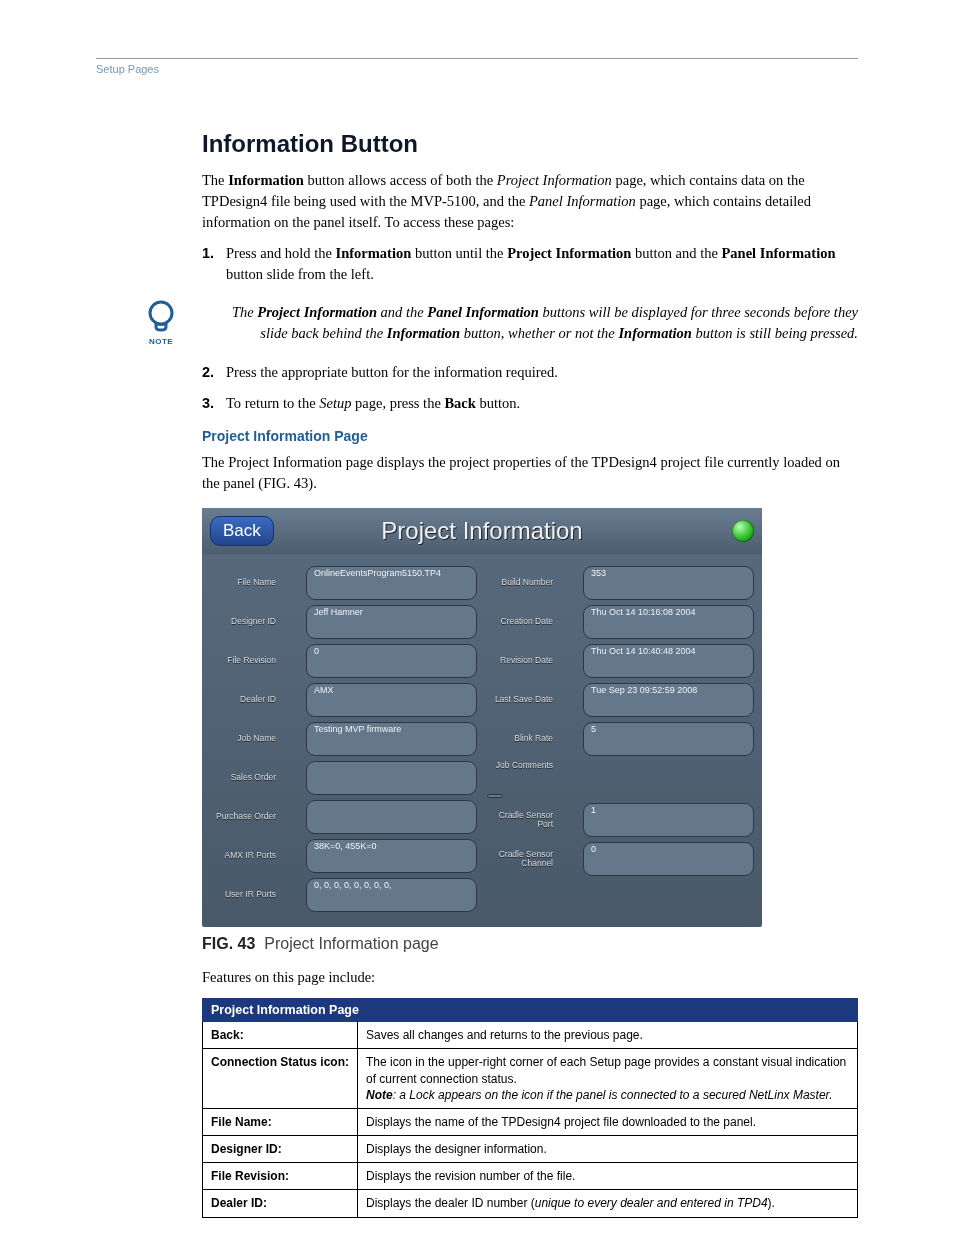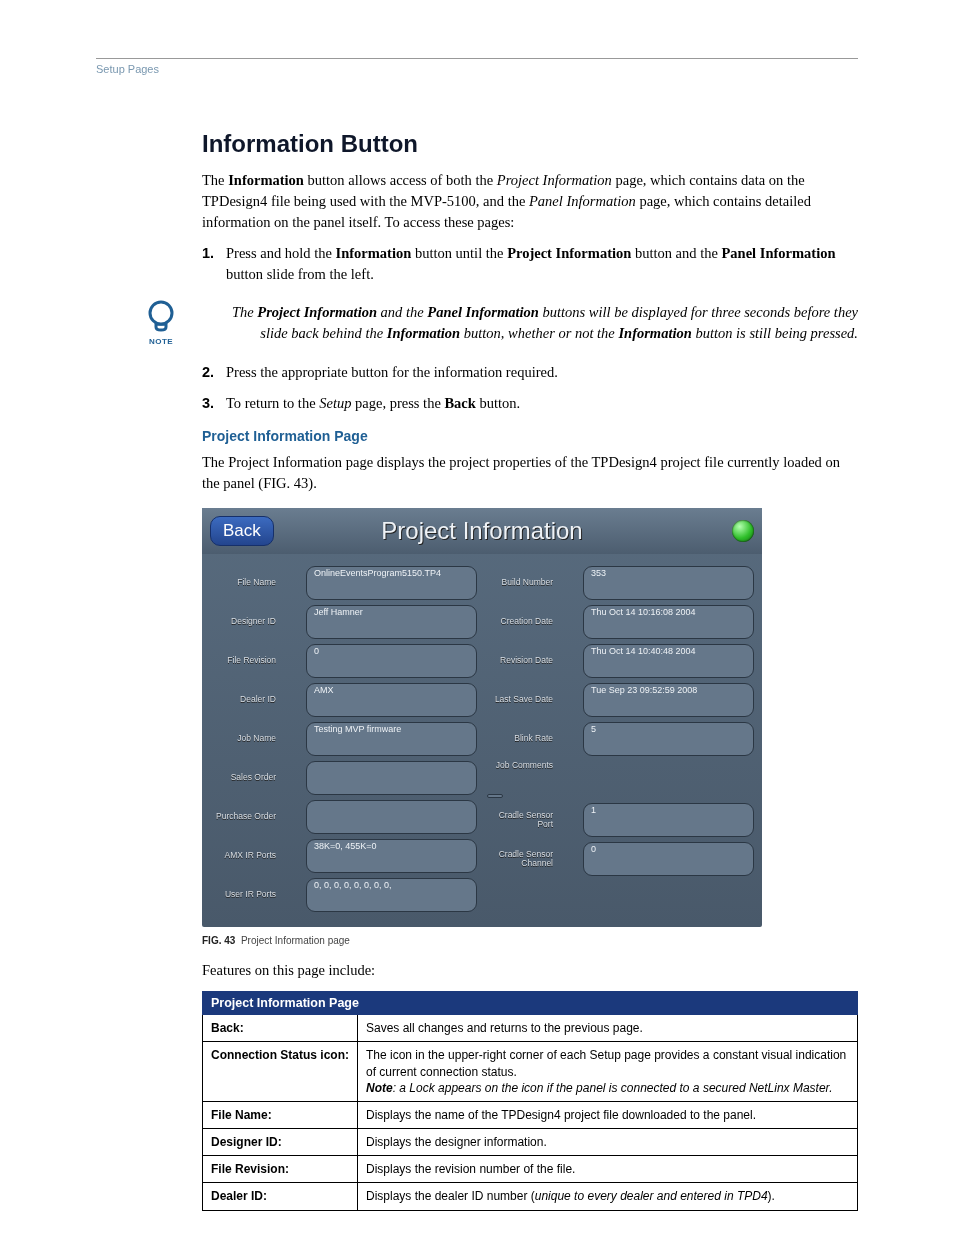--- a/index.html
+++ b/index.html
@@ -161,21 +161,21 @@
     height: 34px;
     padding: 1px 7px;
     font-size: 9px;
     color: #eef2f6;
     overflow: hidden;
     white-space: nowrap;
   }
   .panel-field.tall { height: 108px; }
   .fig-caption {
     font-family: Arial, Helvetica, sans-serif;
-    font-size: 10px;
+    font-size: 16px;
     color: #444;
     margin: 8px 0 14px 0;
   }
   .fig-caption b { font-weight: bold; color: #222; }
   
   table.features {
     width: 100%;
     border-collapse: collapse;
     font-family: Arial, Helvetica, sans-serif;
     font-size: 12px;

